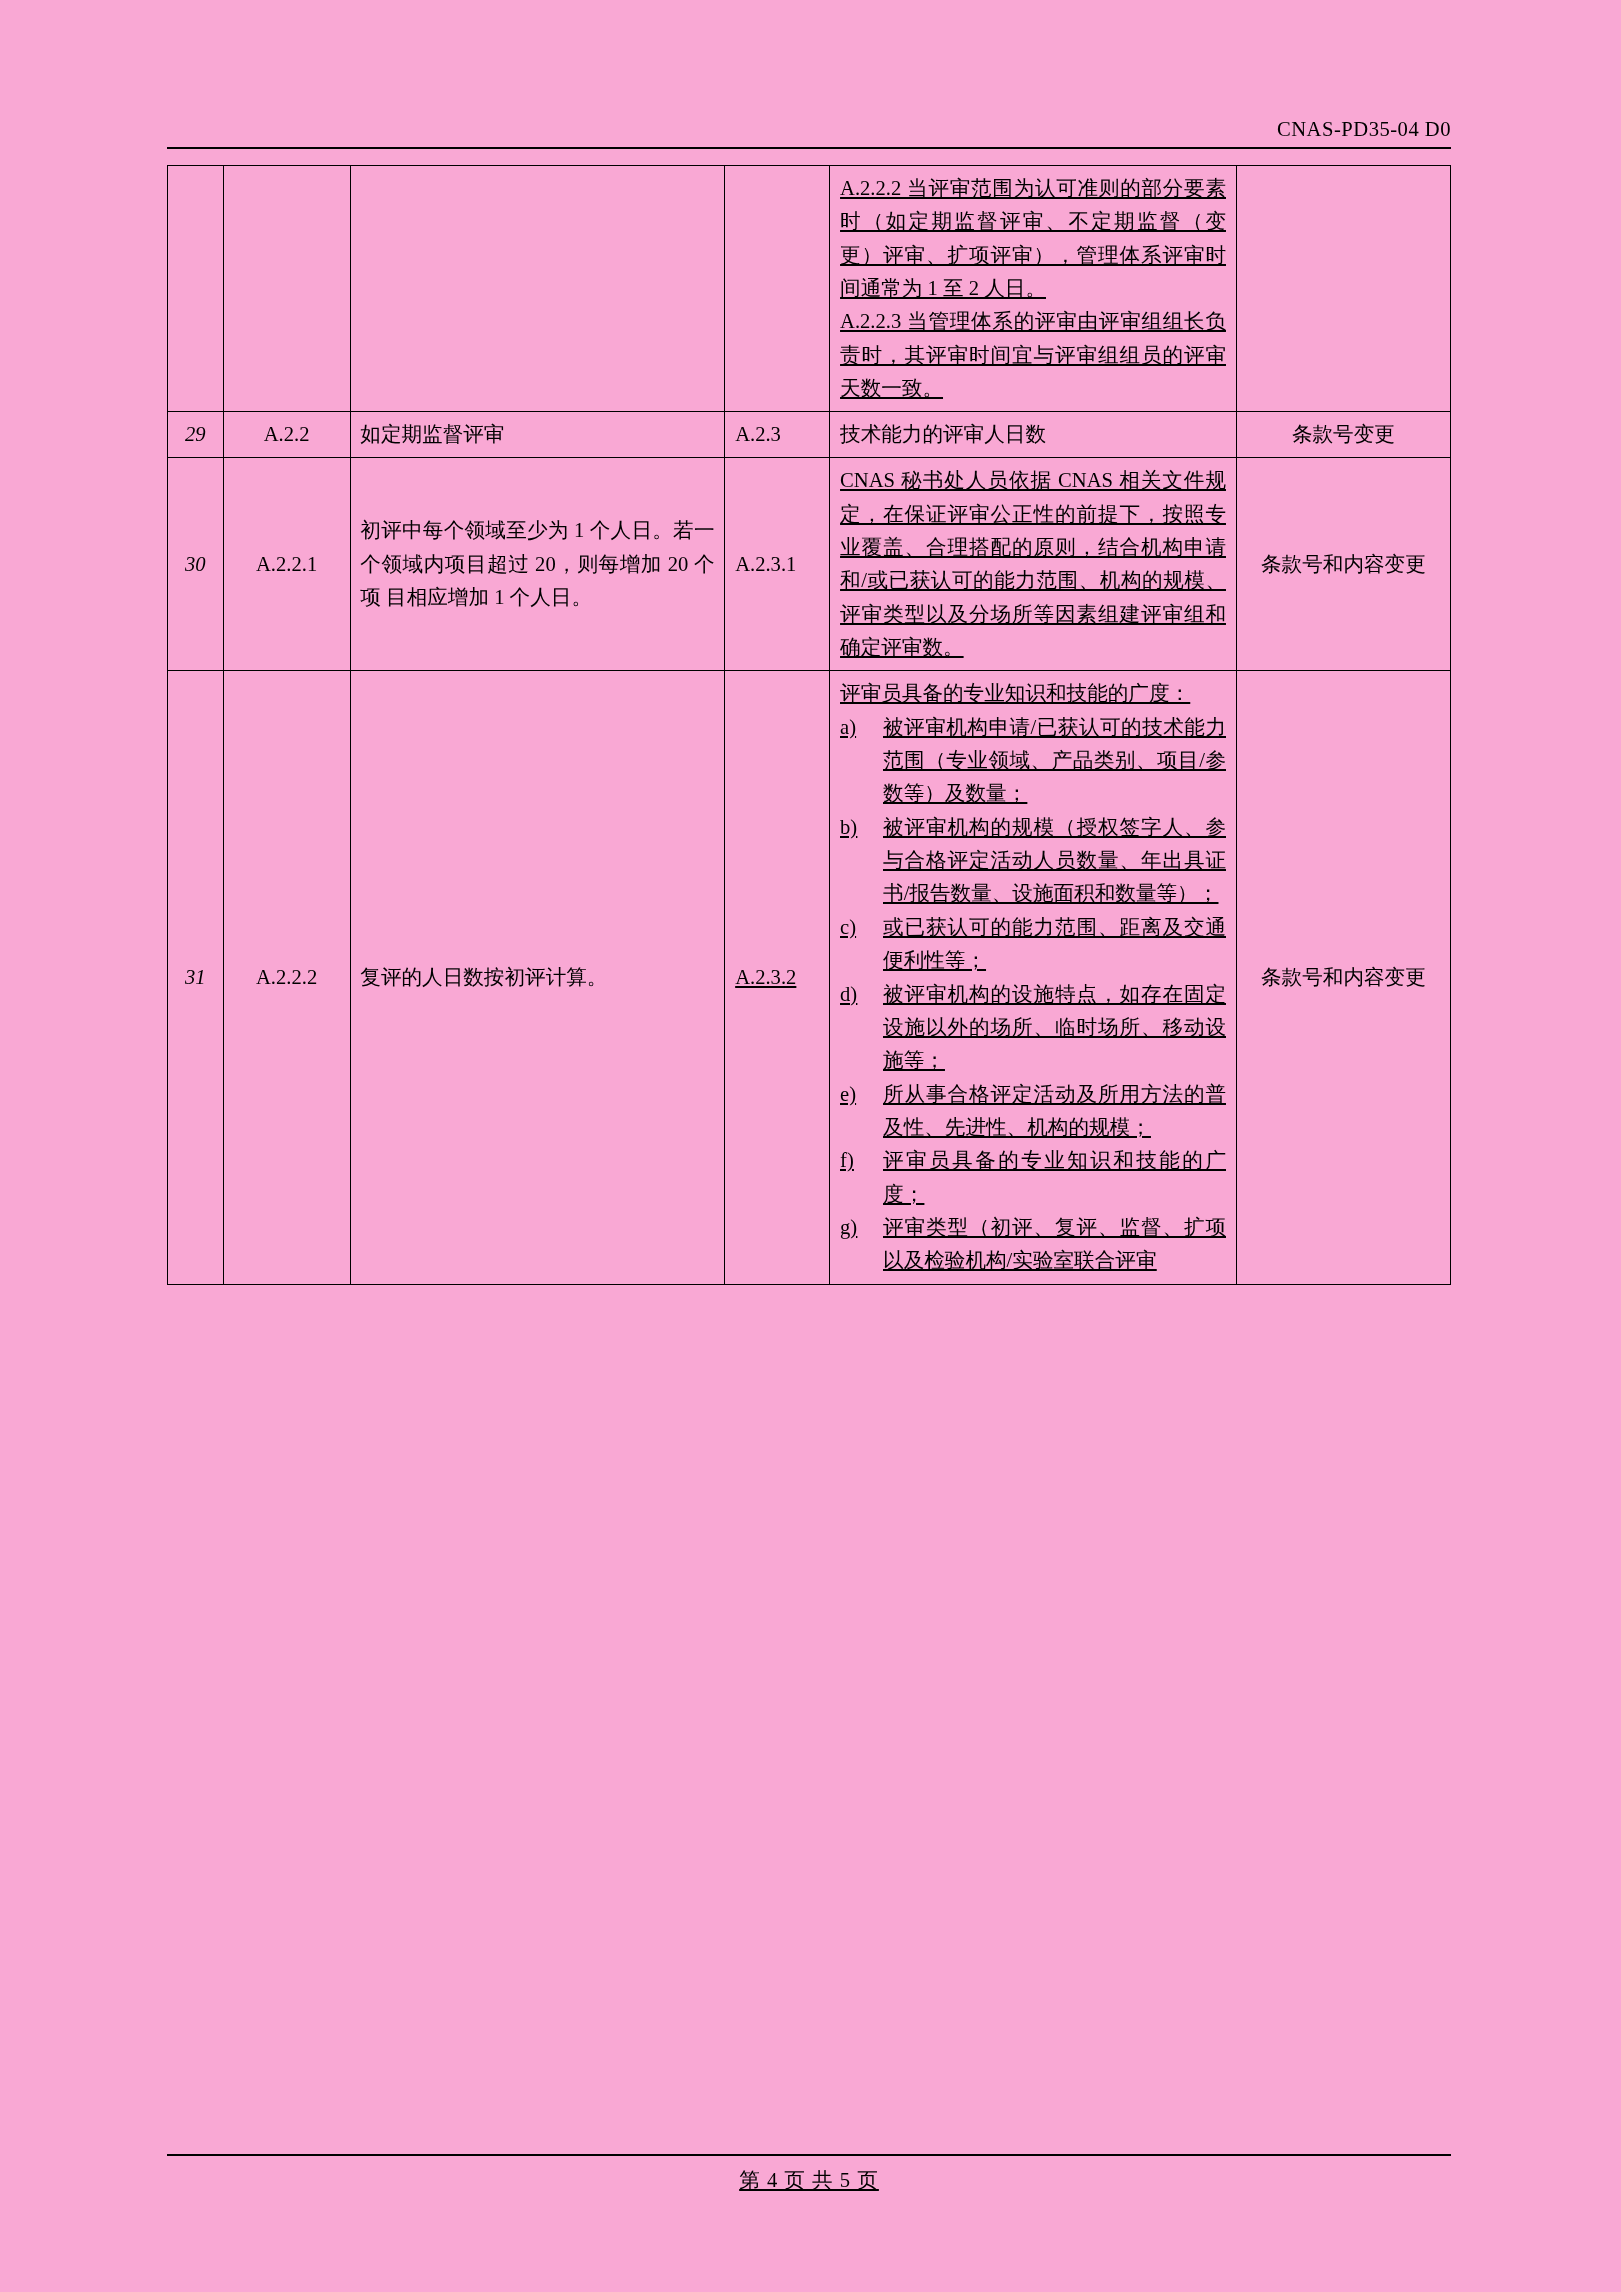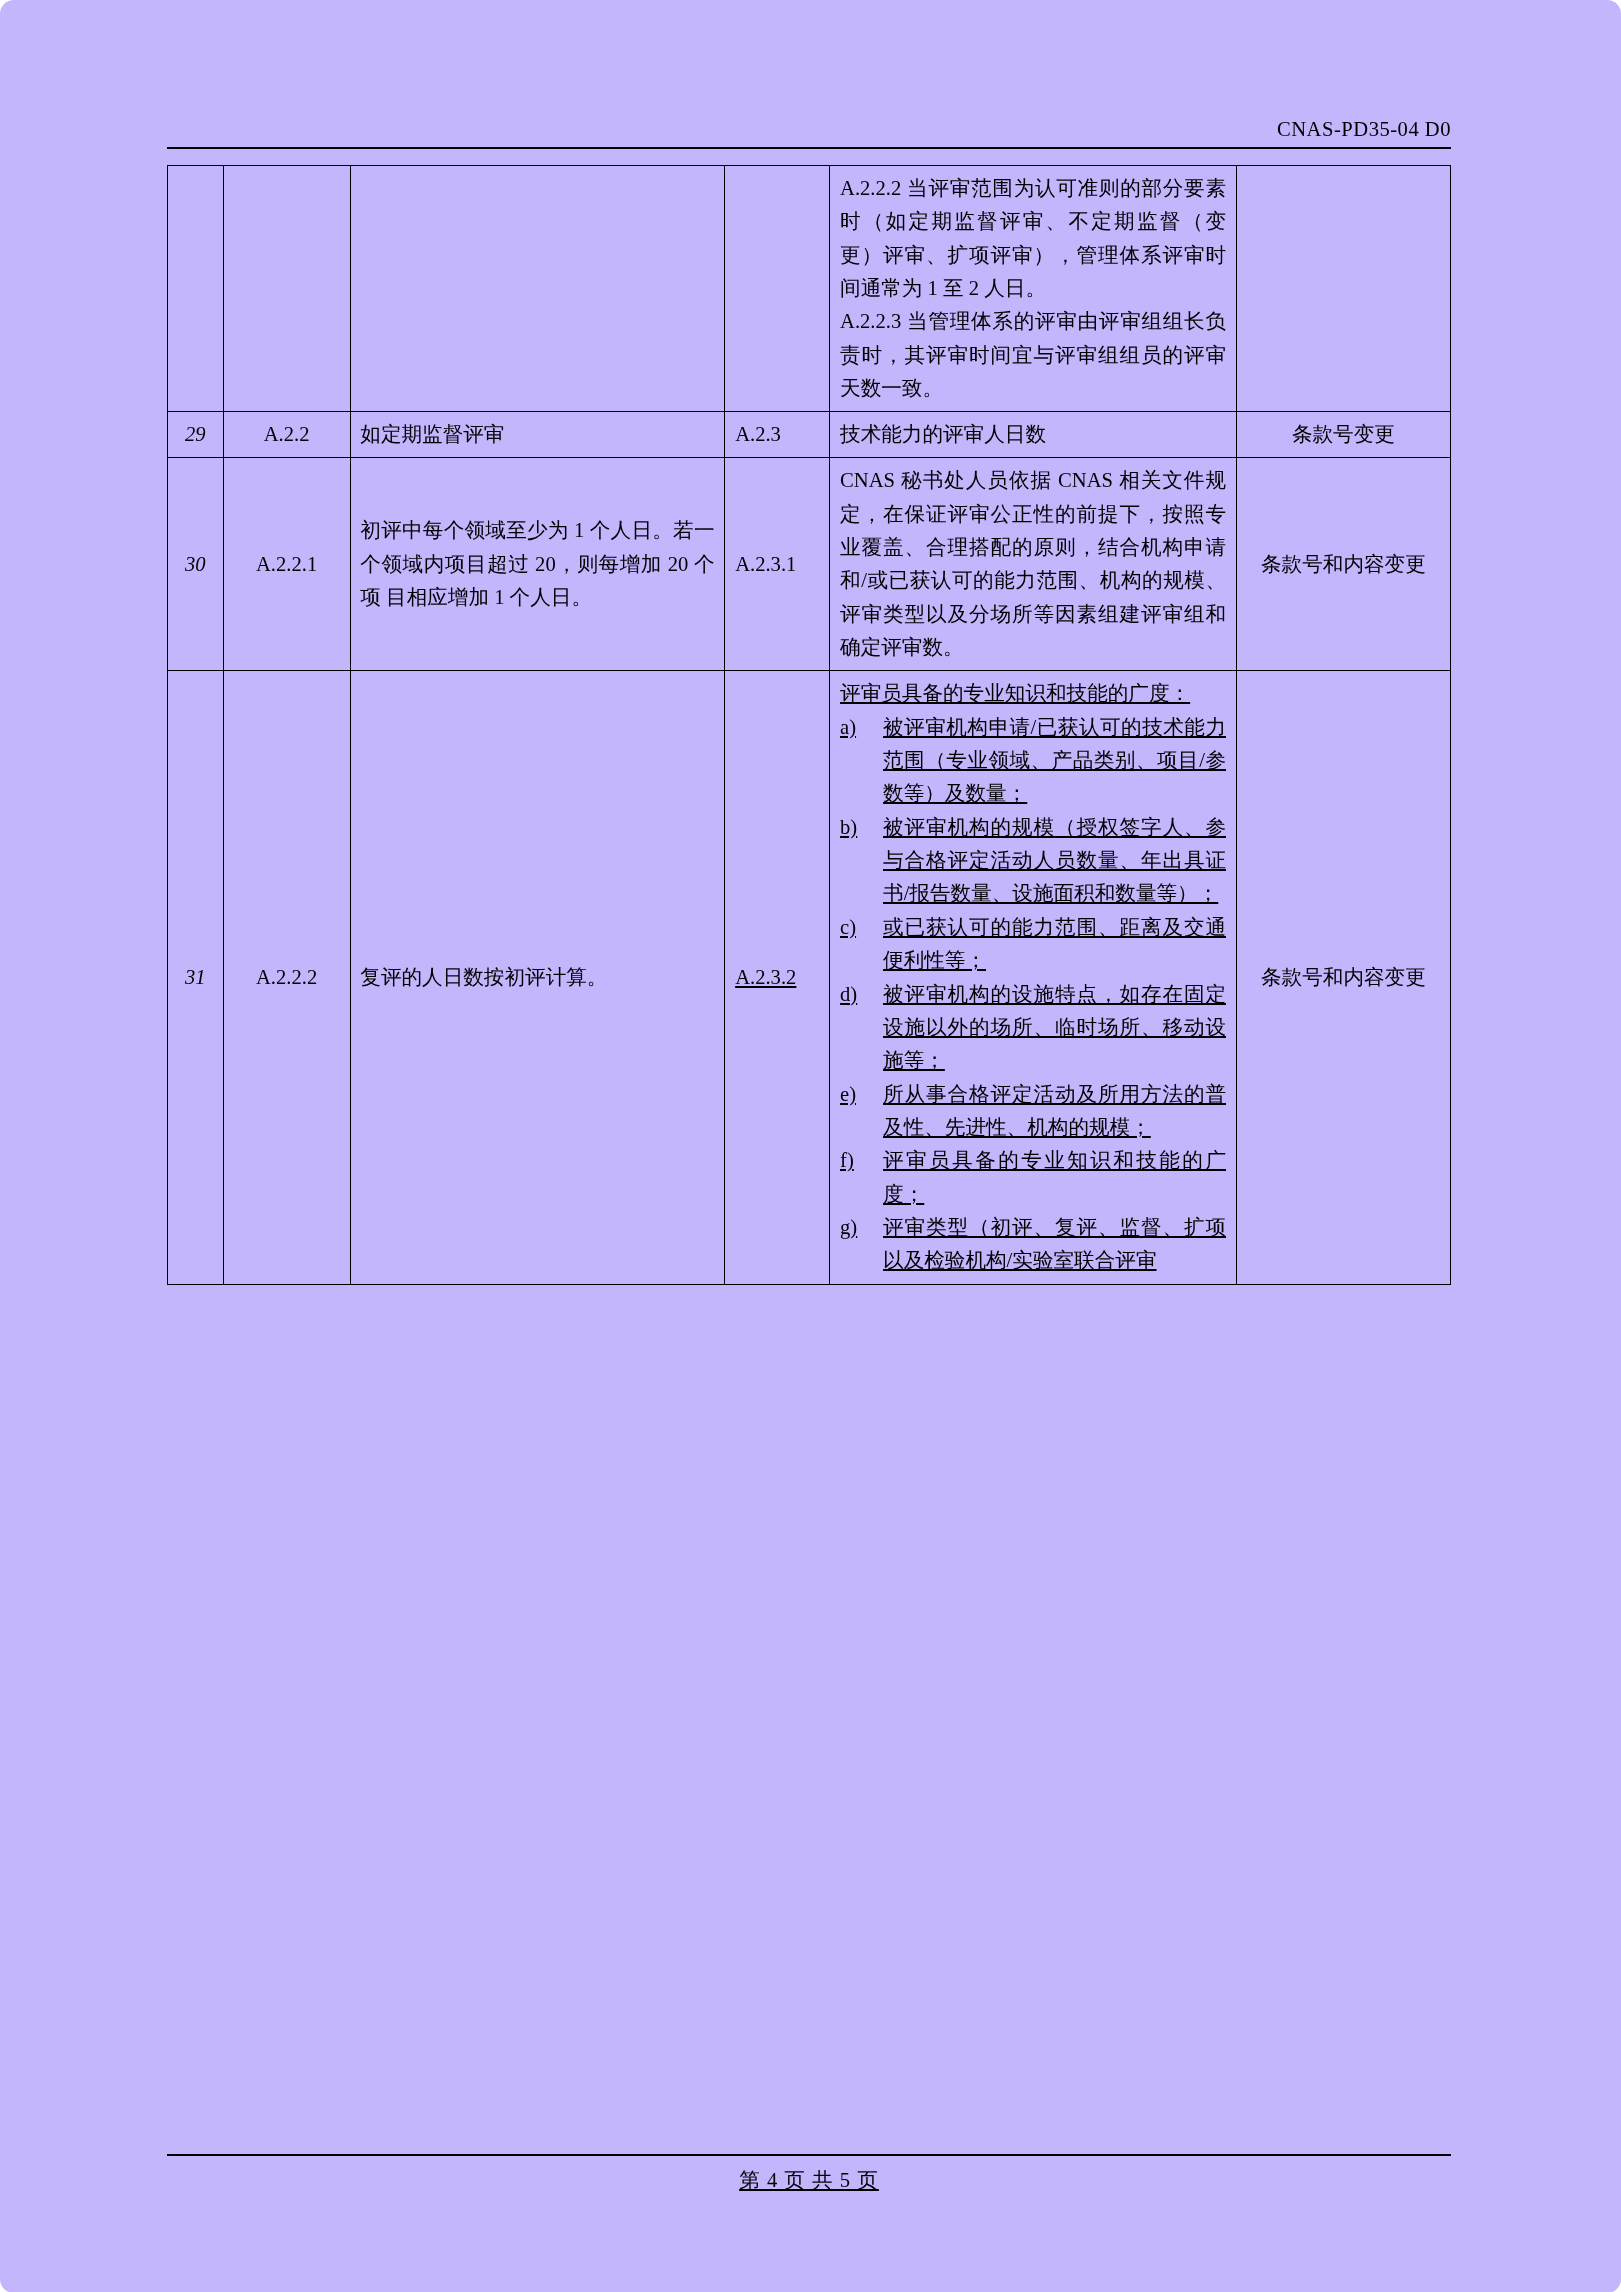--- a/index.html
+++ b/index.html
@@ -4,25 +4,24 @@
 <style>
   html, body {
     margin: 0;
     padding: 0;
     background: #ffffff;
   }
   .page {
     width: 1621px;
     height: 2293px;
     position: relative;
-    background: #c4b5fd;
+    background: #f9a8d4;
     font-family: "Liberation Serif", serif;
     color: #000000;
     box-sizing: border-box;
-    border-radius: 14px;
   }
   .header {
     position: absolute;
     top: 118px;
     left: 167px;
     width: 1284px;
     text-align: right;
     font-family: "Liberation Serif", serif;
     font-size: 20.6px;
     letter-spacing: 0.5px;
@@ -92,21 +91,21 @@
     align-items: flex-start;
   }
   .list-marker {
     width: 43px;
     flex: 0 0 43px;
     font-family: "Liberation Serif", serif;
   }
   .list-text {
     flex: 1 1 auto;
   }
-  .cellpad-top { vertical-align: top; }
+  .cellpad-top { vertical-align: top; text-decoration: underline; }
   .tight { line-height: 1.6; }
 </style>
 </head>
 <body>
 
 <div class="page">
 
   <div class="header">
     <span>CNAS-PD35-04 D0</span>
   </div>

